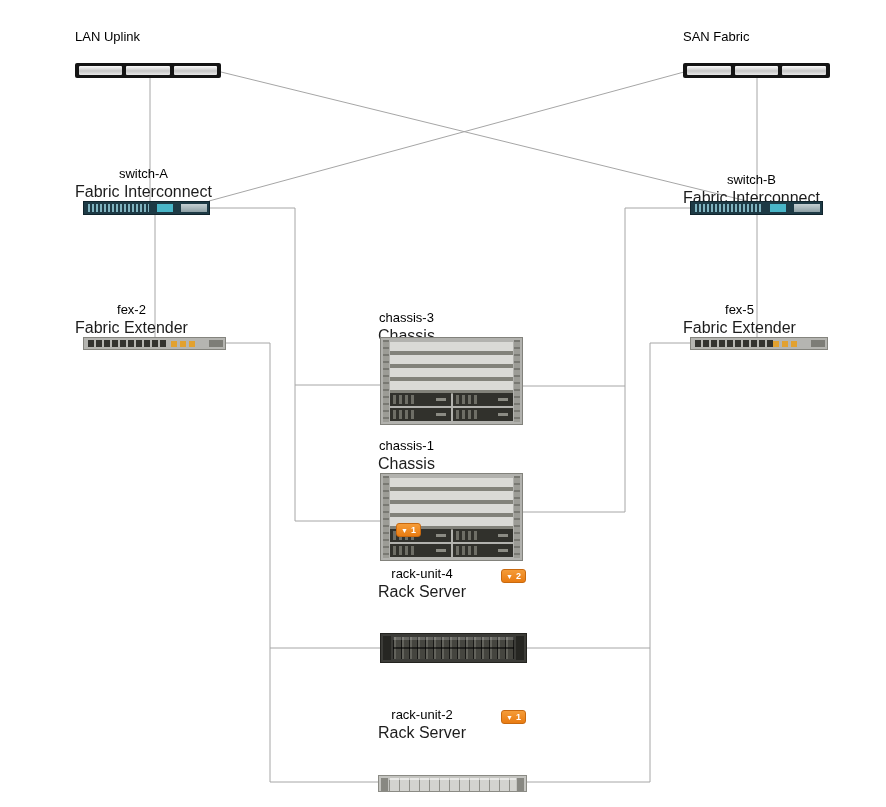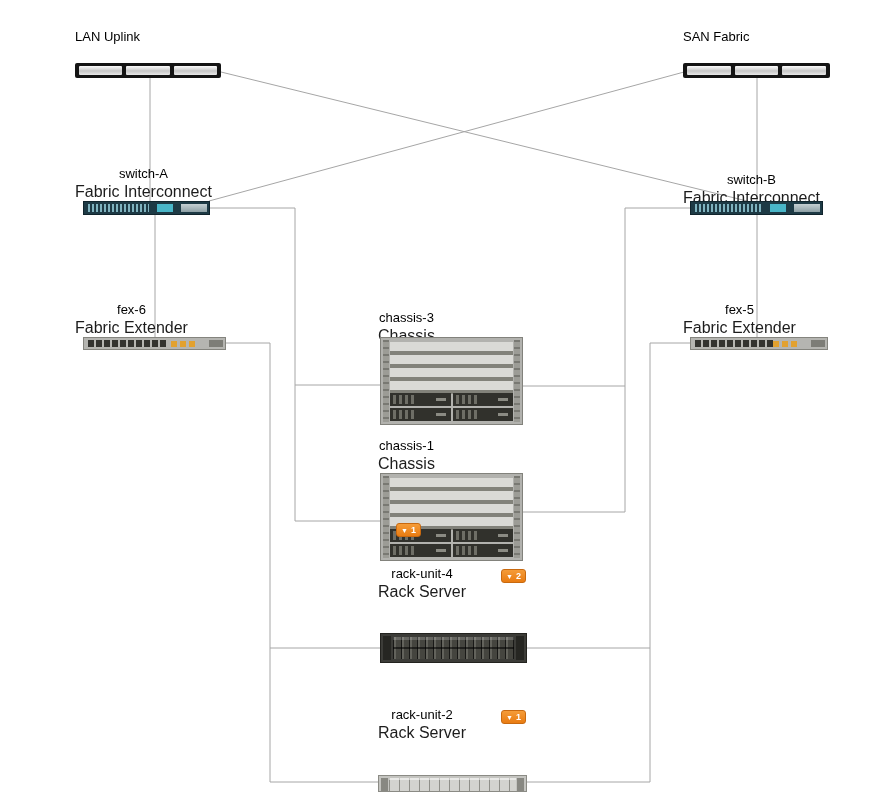--- a/index.html
+++ b/index.html
@@ -130,21 +130,21 @@
     <div class="node-sub">Fabric Interconnect</div>
   </div>
   <div class="device fi" style="left:690px;top:201px;width:133px;height:14px">
     <div class="fi-row r1"></div>
     <div class="fi-row r2"></div>
     <div class="fi-accent"></div>
     <div class="fi-cap"></div>
   </div>
 
   <div class="node-label" style="left:75px;top:302px">
-    <div class="node-title">fex-6</div>
+    <div class="node-title">fex-2</div>
     <div class="node-sub">Fabric Extender</div>
   </div>
   <div class="device fex" style="left:83px;top:337px;width:143px;height:13px">
     <div class="fex-ports"></div>
     <div class="fex-tag" style="right:30px"></div>
     <div class="fex-tag" style="right:39px"></div>
     <div class="fex-tag" style="right:48px"></div>
     <div class="fex-cap"></div>
   </div>
 

